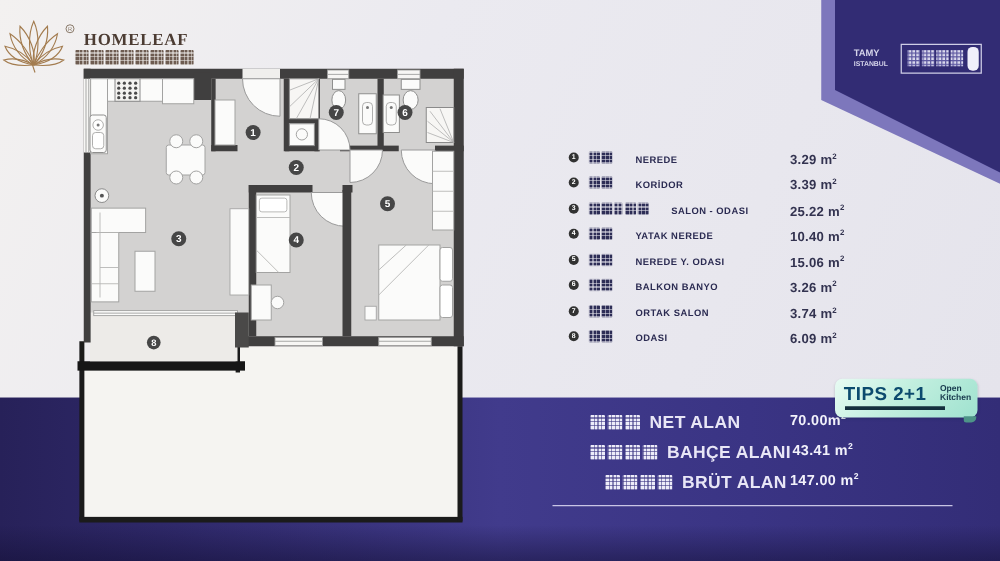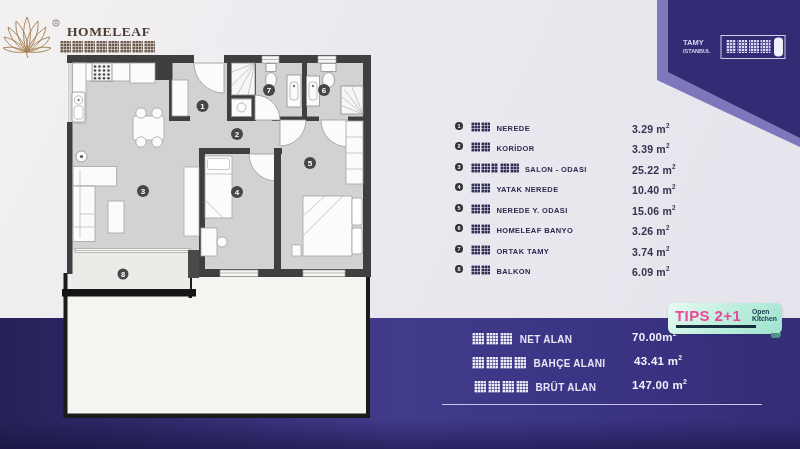--- a/index.html
+++ b/index.html
@@ -12,26 +12,26 @@
   #bandshade{left:0;top:420px;width:800px;height:29px;background:linear-gradient(180deg,rgba(18,14,52,0) 0%,rgba(18,14,52,.38) 75%,rgba(18,14,52,.5) 100%);}
   
   .zh{display:inline-block;vertical-align:middle;background-color:#2d2d56;background-image:repeating-linear-gradient(0deg,rgba(236,235,242,.55) 0 1px,transparent 1px 3px),repeating-linear-gradient(90deg,rgba(236,235,242,.5) 0 1px,transparent 1px 3px);border-radius:1px;}
   .zh9{width:9px;height:9.5px;margin-right:1.2px;}
   .zhw{display:inline-block;vertical-align:middle;background-color:#edecf9;background-image:repeating-linear-gradient(0deg,rgba(59,53,130,.6) 0 1px,transparent 1px 3px),repeating-linear-gradient(90deg,rgba(59,53,130,.55) 0 1px,transparent 1px 3px);border-radius:1px;width:12.3px;height:12px;margin-right:1.6px;}
   .zhb{display:inline-block;vertical-align:middle;background-color:#6e5c51;background-image:repeating-linear-gradient(0deg,rgba(240,238,236,.55) 0 1px,transparent 1px 3px),repeating-linear-gradient(90deg,rgba(240,238,236,.5) 0 1px,transparent 1px 3px);border-radius:1px;width:11px;height:12px;margin-right:1px;}
   
   .lrow{position:absolute;height:12px;line-height:12px;white-space:nowrap;}
   .lc{position:absolute;left:0;top:1.5px;width:8px;height:8px;border-radius:50%;background:#323232;color:#fff;font-size:5.5px;font-weight:bold;text-align:center;line-height:8.5px;}
   .lt{position:absolute;left:16px;top:0;}
-  .ltk{color:#2b2b52;font-size:7.5px;letter-spacing:.4px;font-weight:bold;margin-left:5px;}
+  .ltk{color:#2b2b52;font-size:7.5px;letter-spacing:.4px;font-weight:bold;margin-left:17px;}
   .lv{position:absolute;left:177px;top:0;color:#333350;font-size:10.5px;font-weight:bold;letter-spacing:.2px;}
   sup{font-size:60%;}
   
   .brow{position:absolute;color:#eceaf8;white-space:nowrap;height:13px;line-height:13px;}
-  .btk{color:#e8e6f6;font-size:10px;font-weight:bold;letter-spacing:.3px;margin-left:6px;}
+  .btk{color:#e8e6f6;font-size:14px;font-weight:bold;letter-spacing:.3px;margin-left:6px;}
   .bv{position:absolute;color:#f2f1fb;font-size:11.5px;font-weight:bold;letter-spacing:.3px;}
 </style>
 </head>
 <body>
 
 <div id="bg" class="abs"></div>
 
 <div id="band" class="abs"></div>
 
 <div id="bandshade" class="abs"></div>
@@ -61,52 +61,52 @@
   </div>
 
 <div class="lrow" style="left:455px;top:202px;">
     <span class="lc">5</span>
     <span class="lt"><span class="zh zh9"></span><span class="zh zh9"></span><span class="ltk">NEREDE Y. ODASI</span></span>
     <span class="lv">15.06 m<sup>2</sup></span>
   </div>
 
 <div class="lrow" style="left:455px;top:222px;">
     <span class="lc">6</span>
-    <span class="lt"><span class="zh zh9"></span><span class="zh zh9"></span><span class="ltk">HOMELEAF BANYO</span></span>
+    <span class="lt"><span class="zh zh9"></span><span class="zh zh9"></span><span class="ltk">BALKON BANYO</span></span>
     <span class="lv">3.26 m<sup>2</sup></span>
   </div>
 
 <div class="lrow" style="left:455px;top:243px;">
     <span class="lc">7</span>
-    <span class="lt"><span class="zh zh9"></span><span class="zh zh9"></span><span class="ltk">ORTAK TAMY</span></span>
+    <span class="lt"><span class="zh zh9"></span><span class="zh zh9"></span><span class="ltk">ORTAK SALON</span></span>
     <span class="lv">3.74 m<sup>2</sup></span>
   </div>
 
 <div class="lrow" style="left:455px;top:263px;">
     <span class="lc">8</span>
-    <span class="lt"><span class="zh zh9"></span><span class="zh zh9"></span><span class="ltk">BALKON</span></span>
+    <span class="lt"><span class="zh zh9"></span><span class="zh zh9"></span><span class="ltk">ODASI</span></span>
     <span class="lv">6.09 m<sup>2</sup></span>
   </div>
 
 <div class="brow" style="left:472px;top:331px;"><span class="zhw"></span><span class="zhw"></span><span class="zhw"></span><span class="btk">NET ALAN</span></div>
 <div class="bv" style="left:632px;top:330px;">70.00m<sup>2</sup></div>
 
 <div class="brow" style="left:472px;top:355px;text-align:right;"><span class="zhw"></span><span class="zhw"></span><span class="zhw"></span><span class="zhw"></span><span class="btk">BAHÇE ALANI</span></div>
 <div class="bv" style="left:634px;top:354px;">43.41 m<sup>2</sup></div>
 
-<div class="brow" style="left:474px;top:379px;"><span class="zhw"></span><span class="zhw"></span><span class="zhw"></span><span class="zhw"></span><span class="btk">BRÜT ALAN</span></div>
+<div class="brow" style="left:484px;top:379px;"><span class="zhw"></span><span class="zhw"></span><span class="zhw"></span><span class="zhw"></span><span class="btk">BRÜT ALAN</span></div>
 <div class="bv" style="left:632px;top:378px;">147.00 m<sup>2</sup></div>
 
 <div class="abs" style="left:442px;top:404px;width:320px;height:1px;background:#d8d5ef;opacity:.9;"></div>
 
 <div class="abs" style="left:668px;top:303px;width:114px;height:31px;border-radius:6px;background:linear-gradient(135deg,#e8fbf3 0%,#c2efdf 45%,#9fe2cf 100%);box-shadow:0 1px 2px rgba(20,40,60,.25);"></div>
 
 <div class="abs" style="left:771px;top:333px;width:10px;height:5px;background:#4e9488;border-radius:0 0 4px 2px;"></div>
 
-<div class="abs" style="left:675px;top:307px;width:86px;color:#ec4899;font-size:15px;font-weight:bold;letter-spacing:.4px;font-family:'Liberation Sans',sans-serif;">TIPS 2+1</div>
+<div class="abs" style="left:675px;top:307px;width:86px;color:#0c4a6e;font-size:15px;font-weight:bold;letter-spacing:.4px;font-family:'Liberation Sans',sans-serif;">TIPS 2+1</div>
 
 <div class="abs" style="left:676px;top:325px;width:80px;height:3px;background:#142f3d;"></div>
 
 <div class="abs" style="left:752px;top:308px;color:#17394d;font-size:6.8px;font-weight:bold;line-height:7px;">Open<br>Kitchen</div>
 
 <div class="abs" style="left:60px;top:40px;height:12px;line-height:12px;"><span class="zhb"></span><span class="zhb"></span><span class="zhb"></span><span class="zhb"></span><span class="zhb"></span><span class="zhb"></span><span class="zhb"></span><span class="zhb"></span></div>
 
 <div id="svgwrap" class="abs" style="left:0;top:0;width:800px;height:449px;">
 <svg width="800" height="449" viewBox="0 0 800 449">
 

